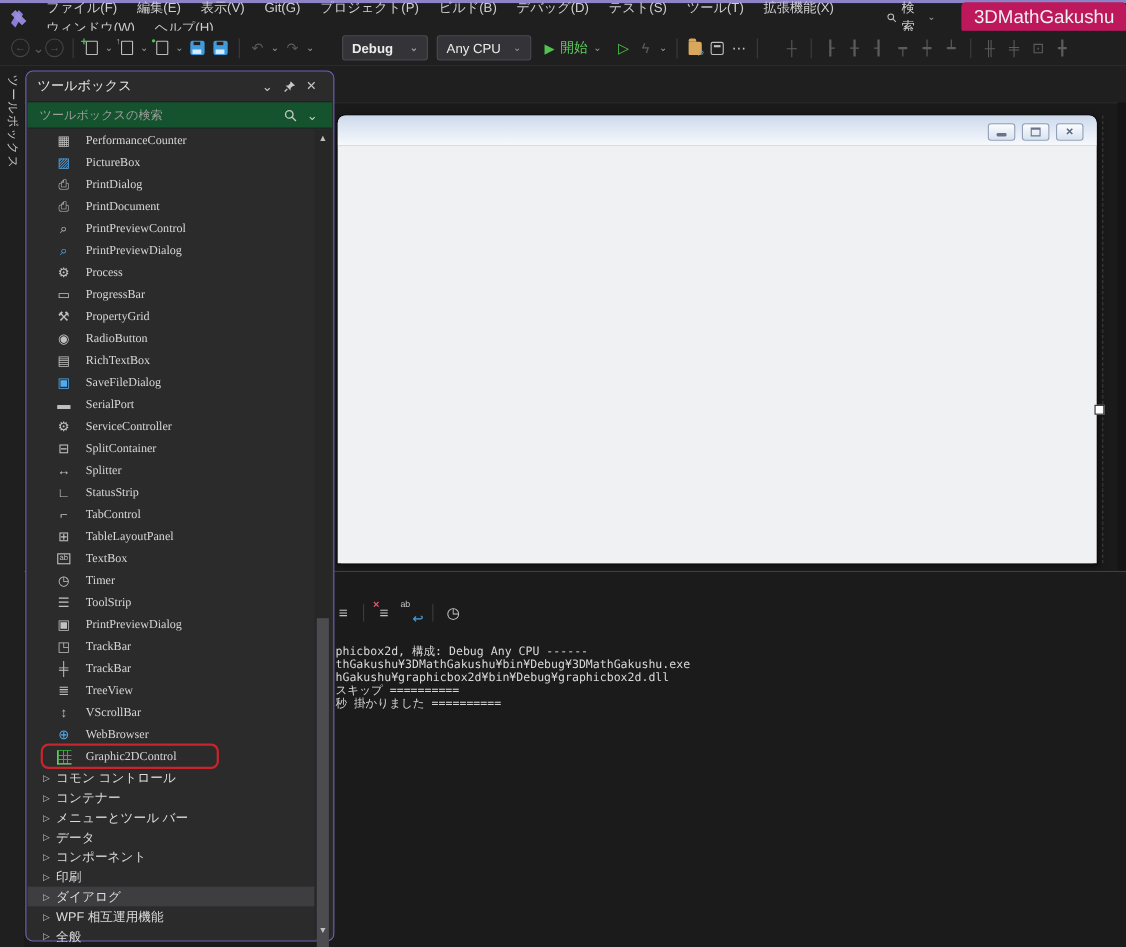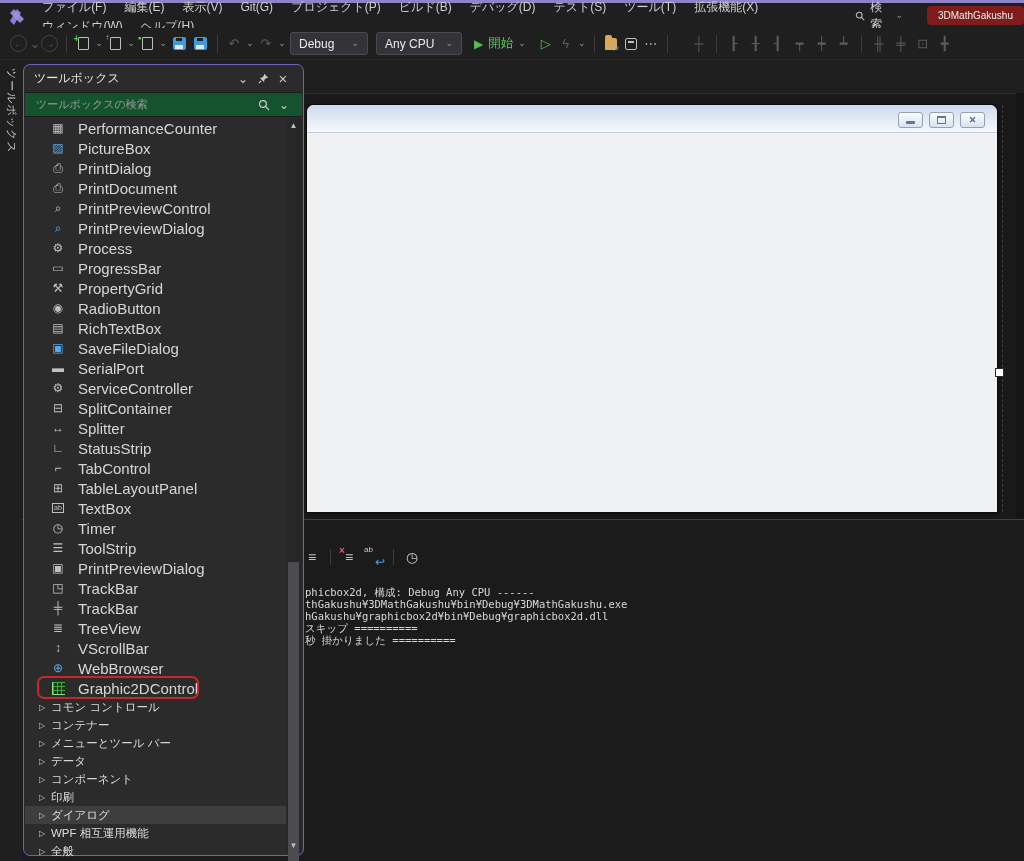--- a/index.html
+++ b/index.html
@@ -9,21 +9,21 @@
 
   
   #top-accent { left:0; top:0; width:1024px; height:3px; background:#8d84c8; }
   #menubar { left:0; top:3px; width:1024px; height:25px; display:flex; align-items:center;
     padding-left:7px; background:#1f1f1f; }
   .vs-logo { width:20px; height:20px; margin-right:6px; flex:0 0 auto; }
   .menu-item { color:#cfcfcf; font-size:12px; padding:3px 9px; border-radius:4px; white-space:nowrap; }
   #menu-search { display:flex; align-items:center; gap:5px; color:#cfcfcf; font-size:12px;
     padding:2px 8px; margin-left:6px; }
   .chev { color:#9a9a9a; font-size:9px; line-height:1; }
-  #title-chip { background:#7f1d1d; color:#f0f0f0; font-size:10px; padding:4px 11px;
+  #title-chip { background:#be185d; color:#f0f0f0; font-size:17px; padding:4px 11px;
     border-radius:4px; margin-left:16px; white-space:nowrap; }
 
   
   #toolbar { left:0; top:28px; width:1024px; height:32px; display:flex; align-items:center;
     padding-left:10px; background:#1f1f1f; border-bottom:1px solid #2a2a2a; }
   .tb-sep { width:1px; height:18px; background:#3c3c3c; margin:0 6px; flex:0 0 auto; }
   .tb-ico { display:inline-flex; align-items:center; justify-content:center;
     width:20px; height:22px; font-size:13px; color:#c8c8c8; flex:0 0 auto; position:relative; }
   .tb-ico.dis { color:#5c5c5c; }
   .tb-chev { width:12px; text-align:center; flex:0 0 auto; }
@@ -33,21 +33,21 @@
   .page { width:11px; height:13px; border:1px solid #bdbdbd; border-radius:1px; position:relative; }
   .page .badge { position:absolute; left:-5px; top:-5px; font-size:10px; font-weight:bold; color:#4fc24f; }
   .page .badge.dot { font-size:7px; top:-4px; }
   .page .badge.up { color:#bdbdbd; font-size:8px; }
   .floppy { width:13px; height:13px; background:#3f9bdc; border-radius:2px; position:relative; margin:0 4px; }
   .floppy:before { content:""; position:absolute; left:3px; top:1px; width:6px; height:3px; background:#1f1f1f; }
   .floppy:after { content:""; position:absolute; left:2px; bottom:1px; width:8px; height:4px; background:#d7ecfb; }
   .dropdown { display:flex; align-items:center; justify-content:space-between; background:#333338;
     border:1px solid #4a4a52; border-radius:3px; height:23px; padding:0 8px; color:#ececec;
     font-size:12px; flex:0 0 auto; }
-  #dd-config { width:78px; margin-left:2px; }
+  #dd-config { width:78px; margin-left:23px;font-weight:bold; }
   #dd-platform { width:86px; margin-left:8px; }
   #start-btn { display:flex; align-items:center; gap:5px; margin-left:12px; flex:0 0 auto; }
   #start-btn .play { color:#4fc24f; font-size:12px; }
   #start-btn .lbl { color:#5fcc5f; font-size:12.5px; }
   .play-outline { color:#4fc24f; font-size:13px; margin-left:10px; }
   .folder-find { width:16px; height:12px; background:#d9a85c; border-radius:1px 2px 2px 1px; position:relative; margin:0 4px; }
   .folder-find:before { content:""; position:absolute; left:0; top:-3px; width:7px; height:3px;
     background:#d9a85c; border-radius:2px 2px 0 0; }
   .folder-find:after { content:"⌕"; position:absolute; right:-3px; bottom:-4px; color:#58b6f0; font-size:11px; }
   .winbox { width:12px; height:12px; border:1.5px solid #c0c0c0; border-radius:2px; position:relative; }
@@ -103,21 +103,21 @@
   #tbx-title { color:#e8e8e8; font-size:12px; flex:1 1 auto; }
   .hdr-ico { width:20px; height:20px; display:inline-flex; align-items:center; justify-content:center;
     color:#c8c8c8; font-size:12px; }
   #tbx-search { position:absolute; left:1px; top:27px; width:277px; height:25px; background:#14532d;
     border-top:1px solid #1d1d1f; border-bottom:1px solid #1d1d1f; display:flex; align-items:center;
     padding:0 8px 0 11px; }
   #tbx-search-text { color:#9c9c9c; font-size:11px; flex:1 1 auto; }
   #tbx-list { position:absolute; left:1px; top:53px; width:261px; }
   .tbx-item { position:relative; height:20px; display:flex; align-items:center; padding-left:25px; }
   .tbx-ico { width:16px; display:inline-flex; justify-content:center; font-size:12px; line-height:1; }
-  .tbx-lbl { color:#d6d6d6; font-size:15px; margin-left:12px; white-space:nowrap; }
+  .tbx-lbl { color:#d6d6d6; font-size:11px; margin-left:12px; white-space:nowrap;font-family:Liberation Serif, serif; }
   .icon-boxed { font-size:7px; border:1px solid #c0c0c0; color:#c0c0c0; line-height:8px; padding:0 1px; }
   .icon-grid { width:13px; height:13px;
     background-image:
       repeating-linear-gradient(to bottom, #35b235 0 1px, transparent 1px 4px),
       repeating-linear-gradient(to right, #35b235 0 1px, transparent 1px 4px);
     border-bottom:1px solid #7fe67f; border-left:1px solid #7fe67f; }
   .red-outline { position:absolute; left:12px; top:-2px; width:162px; height:23px;
     border:2px solid #c8252c; border-radius:7px; pointer-events:none; }
   .tbx-cat { height:18px; display:flex; align-items:center; padding-left:14px; }
   .tbx-cat.sel { background:#3e3e41; }

